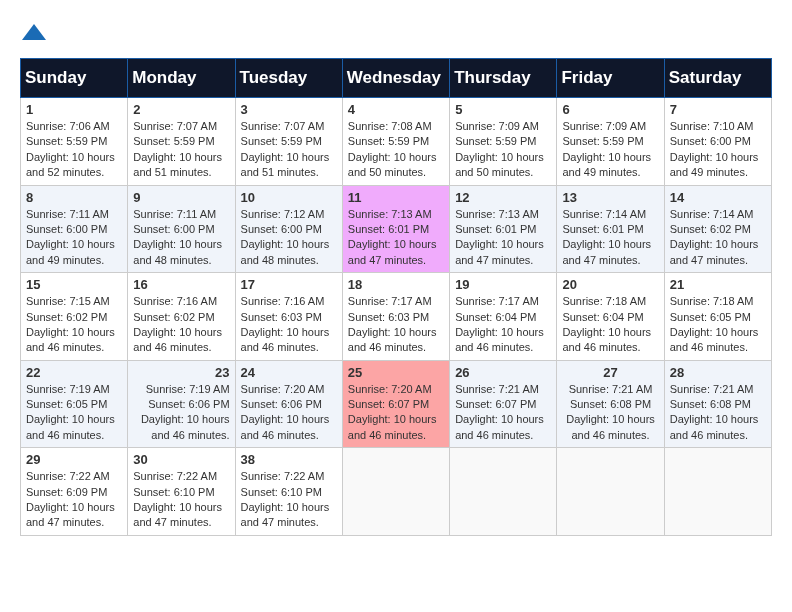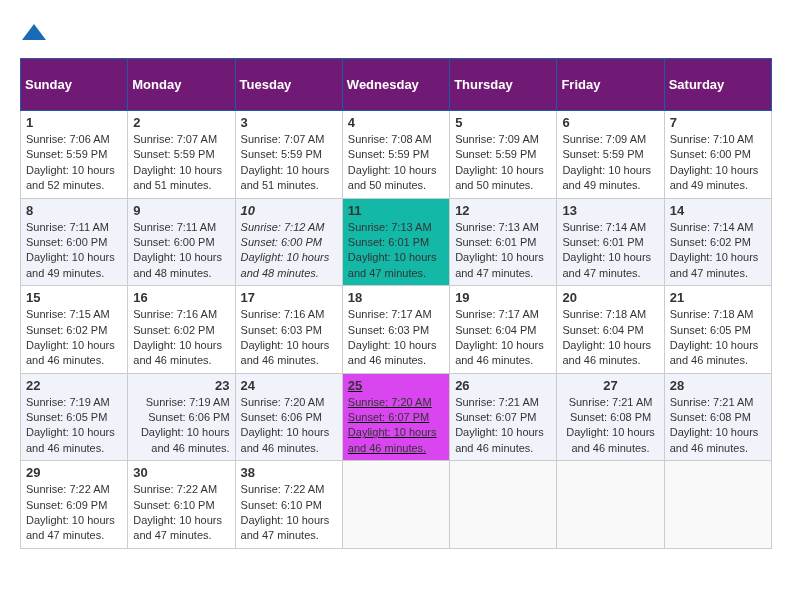--- a/index.html
+++ b/index.html
@@ -51,25 +51,25 @@
     .location-title {
       font-size: 16px;
       color: #555;
     }
     .calendar {
       width: 100%;
       border-collapse: collapse;
       font-size: 11px;
     }
     .calendar th {
-      background-color: #701a75;
+      background-color: #0f172a;
       color: white;
-      padding: 18px 4px;
+      padding: 9px 4px;
       text-align: left;
-      font-size: 13px;
+      font-size: 17px;
       font-weight: bold;
       border: 1px solid #1a5ca5;
     }
     .calendar td {
       border: 1px solid #ccc;
       vertical-align: top;
       padding: 4px 5px;
       width: 107px;
       min-height: 80px;
       background: #fff;
@@ -175,27 +175,27 @@
           <div class="day-info">
             Sunrise: 7:11 AM<br>Sunset: 6:00 PM<br>Daylight: 10 hours<br>and 49 minutes.
           </div>
         </td>
         <td style="background-color: rgb(240, 244, 250);">
           <span class="day-number">9</span>
           <div class="day-info">
             Sunrise: 7:11 AM<br>Sunset: 6:00 PM<br>Daylight: 10 hours<br>and 48 minutes.
           </div>
         </td>
-        <td style="background-color: rgb(240, 244, 250); font-style: italic;">
+        <td style="background-color: rgb(240, 244, 250);">
           <span class="day-number">10</span>
           <div class="day-info">
             Sunrise: 7:12 AM<br>Sunset: 6:00 PM<br>Daylight: 10 hours<br>and 48 minutes.
           </div>
         </td>
-        <td style="background-color: #14b8a6;">
+        <td style="background-color: #f0abfc;">
           <span class="day-number">11</span>
           <div class="day-info">
             Sunrise: 7:13 AM<br>Sunset: 6:01 PM<br>Daylight: 10 hours<br>and 47 minutes.
           </div>
         </td>
         <td style="background-color: rgb(240, 244, 250); margin-left: 36px;">
           <span class="day-number">12</span>
           <div class="day-info">
             Sunrise: 7:13 AM<br>Sunset: 6:01 PM<br>Daylight: 10 hours<br>and 47 minutes.
           </div>
@@ -269,21 +269,21 @@
           <div class="day-info">
             Sunrise: 7:19 AM<br>Sunset: 6:06 PM<br>Daylight: 10 hours<br>and 46 minutes.
           </div>
         </td>
         <td style="background-color: rgb(240, 244, 250);">
           <span class="day-number">24</span>
           <div class="day-info">
             Sunrise: 7:20 AM<br>Sunset: 6:06 PM<br>Daylight: 10 hours<br>and 46 minutes.
           </div>
         </td>
-        <td style="background-color: #d946ef; text-decoration: underline;">
+        <td style="background-color: #fca5a5;">
           <span class="day-number">25</span>
           <div class="day-info">
             Sunrise: 7:20 AM<br>Sunset: 6:07 PM<br>Daylight: 10 hours<br>and 46 minutes.
           </div>
         </td>
         <td style="background-color: rgb(240, 244, 250);">
           <span class="day-number">26</span>
           <div class="day-info">
             Sunrise: 7:21 AM<br>Sunset: 6:07 PM<br>Daylight: 10 hours<br>and 46 minutes.
           </div>

